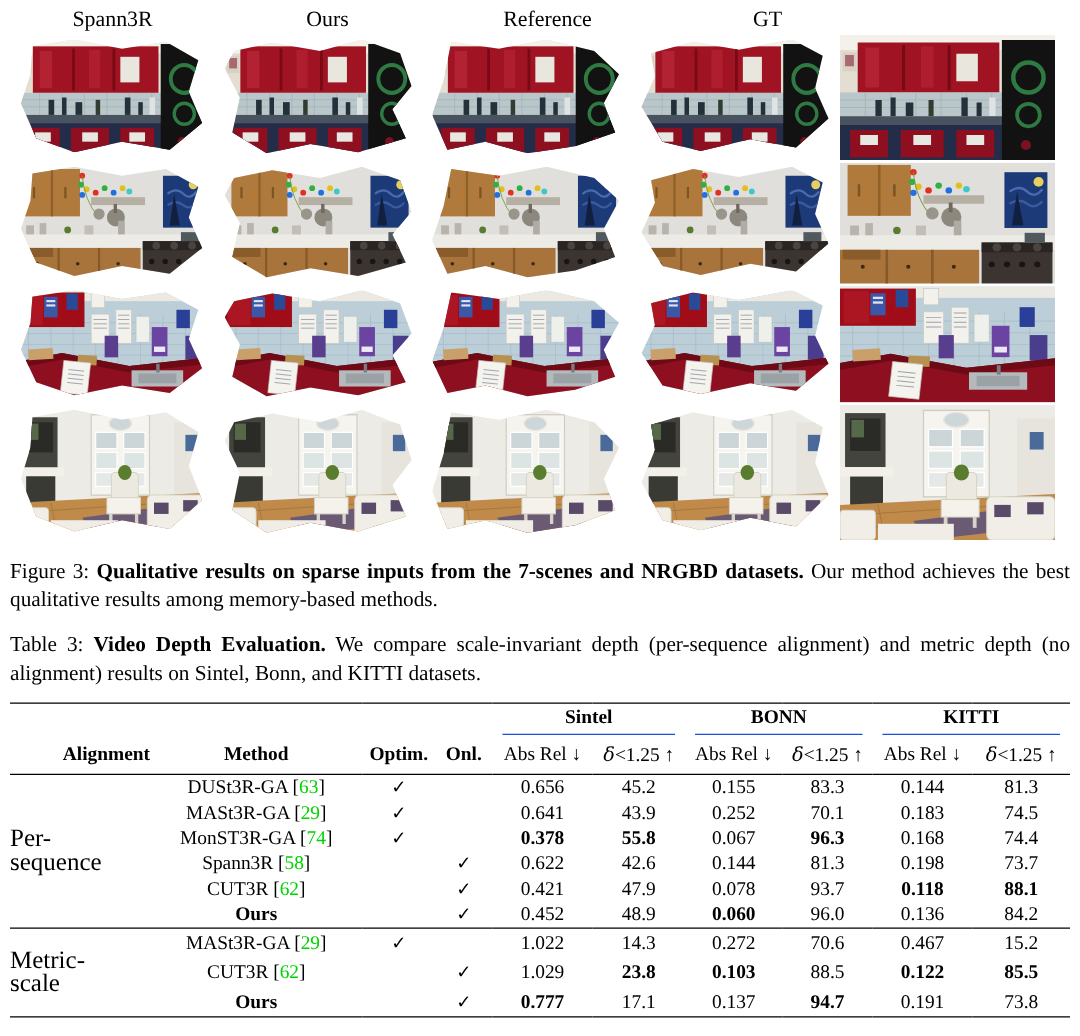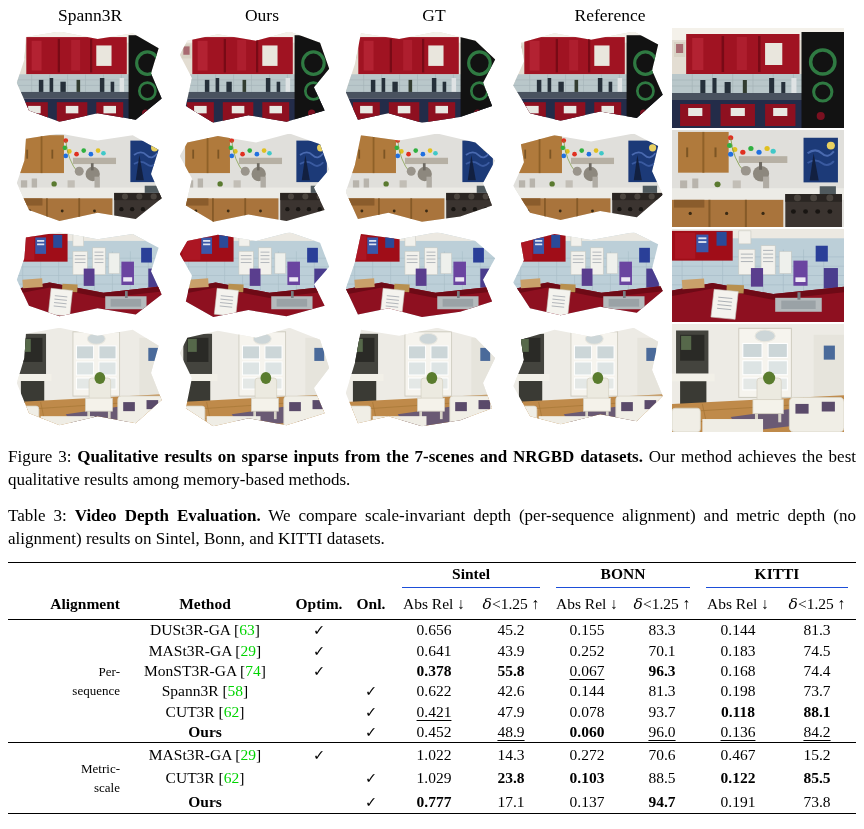--- a/index.html
+++ b/index.html
@@ -38,27 +38,27 @@
   tr.group-row td{height:26px;vertical-align:middle;}
   tr.group-row .group div{font-weight:bold;text-align:center;font-size:15.5px;
     border-bottom:1px solid #1d4ed8;margin:0 8px;padding-bottom:4px;}
   tr.head-row th{height:30px;vertical-align:middle;border-bottom:1.1px solid #000;}
   tr.head-row .align-h{text-align:right;font-weight:bold;padding-left:4px;}
   tr.head-row .method-h,tr.head-row .opt-h,tr.head-row .onl-h{font-weight:bold;text-align:center;}
   tr.head-row .num-h{text-align:center;}
   .num-h i{font-style:italic;font-family:"DejaVu Serif",serif;}
   tbody td{height:20.4px;vertical-align:middle;}
   tbody tr.metric td{height:23.3px;}
-  td.align-cell{text-align:right;padding-left:4px;font-size:13px;line-height:19px;}
+  td.align-cell{text-align:left;padding-left:4px;font-size:20px;line-height:19px;}
   td.method-cell{text-align:center;}
   td.method-cell.b{font-weight:bold;}
   td.check-cell{text-align:center;font-family:"DejaVu Sans",sans-serif;font-size:14.5px;}
   td.num-cell{text-align:center;}
   td.num-cell.b{font-weight:bold;}
-  td.num-cell.u{text-decoration:underline;text-underline-offset:2.5px;}
+  td.num-cell.u{text-underline-offset:2.5px;}
   tr.section-start td{border-top:1.1px solid #000;}
   .cite{color:var(--cite-green,#00d400);}
 </style>
 </head>
 <body>
 
 <svg width="0" height="0" style="position:absolute" aria-hidden="true">
   <defs>
 
     <symbol id="scene-0" viewBox="0 0 170 100" preserveAspectRatio="none">
@@ -209,22 +209,22 @@
     </symbol>
   </defs>
 </svg>
 
 <div class="page">
 
   <div class="figure">
     <div class="fig-headers">
       <div class="fh c0">Spann3R</div>
       <div class="fh c2">Ours</div>
+      <div class="fh c4">Reference</div>
       <div class="fh c3">GT</div>
-      <div class="fh c4">Reference</div>
     </div>
     <div class="fig-grid">
         <div class="fig-row">
           <div class="fig-cell pc pcv0">
             <svg viewBox="0 0 170 100" preserveAspectRatio="none">
               <use href="#scene-0"></use>
             </svg>
           </div>
           <div class="fig-cell pc pcv1">
             <svg viewBox="0 0 170 100" preserveAspectRatio="none">

